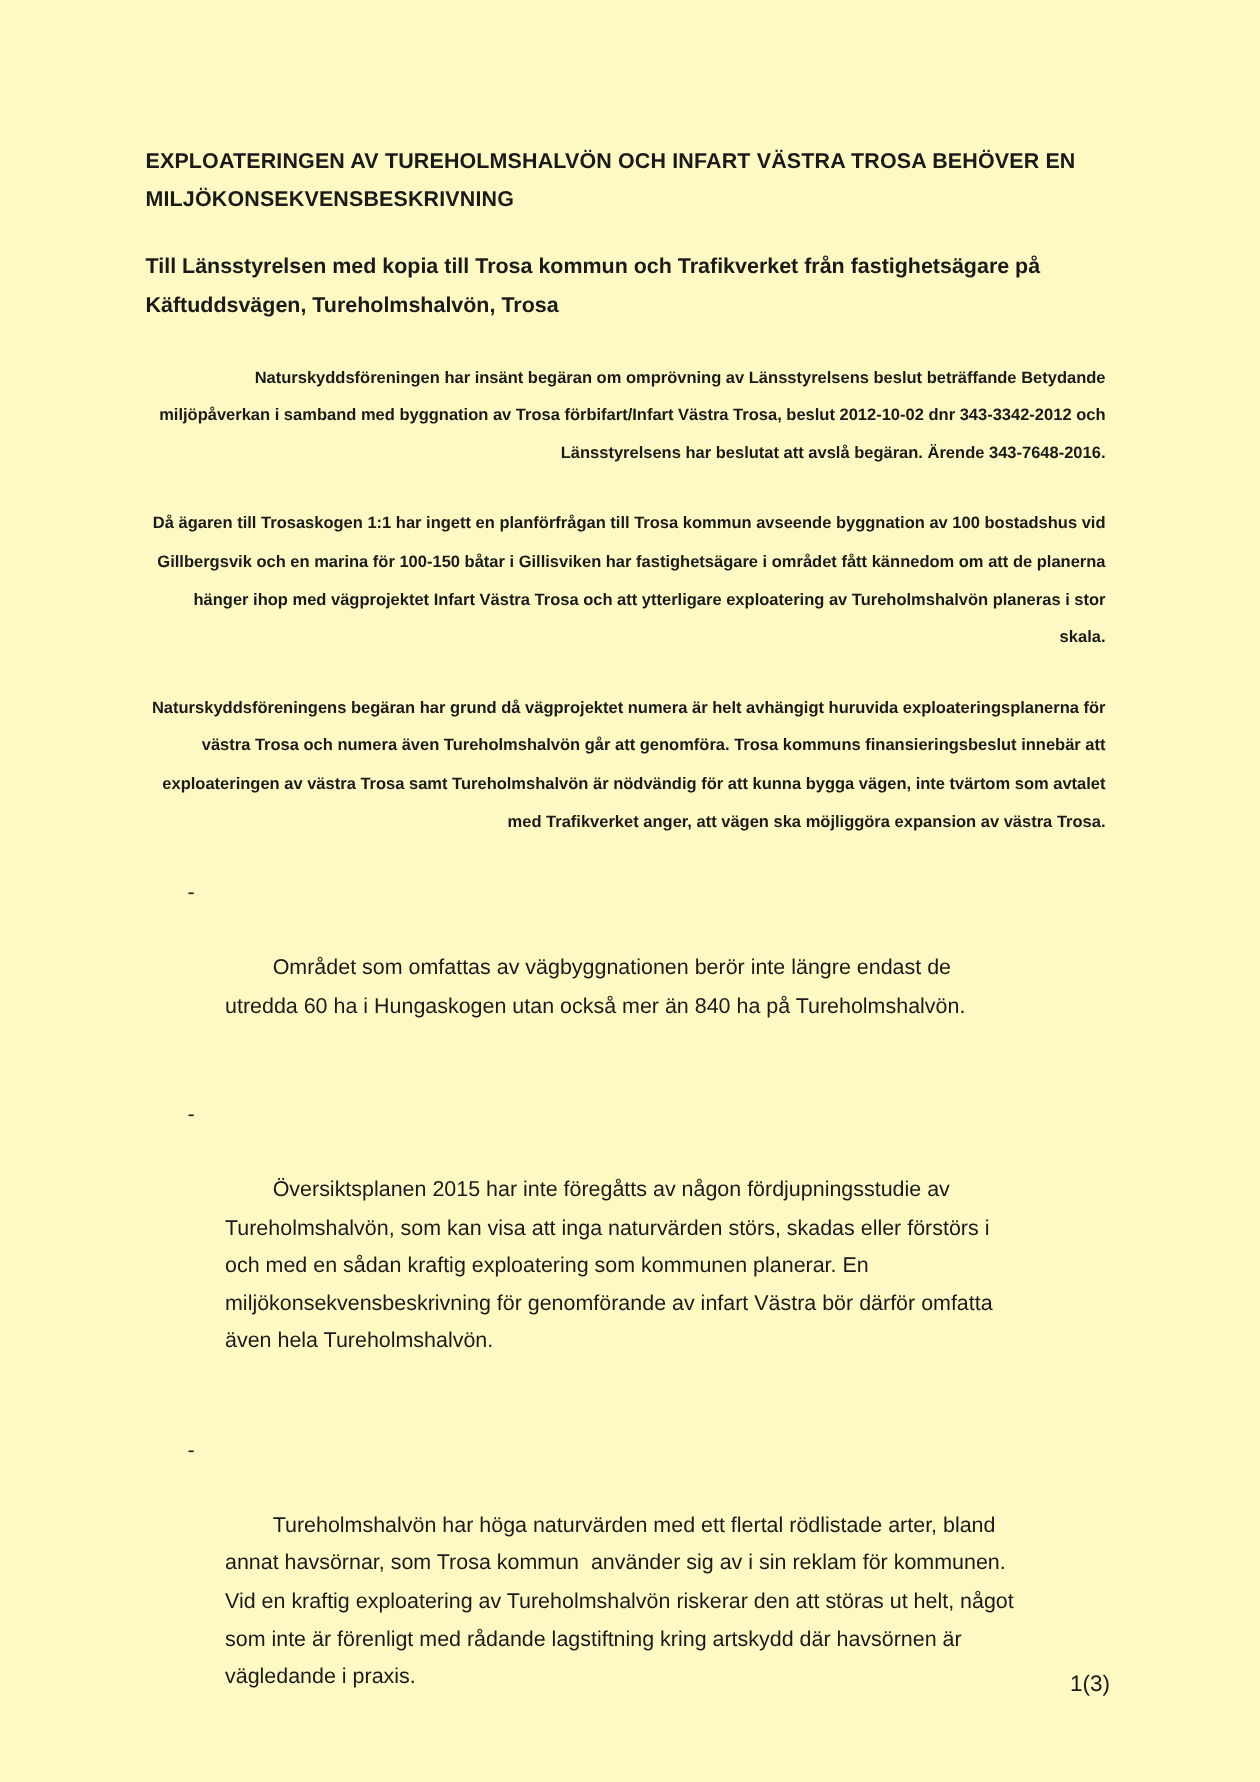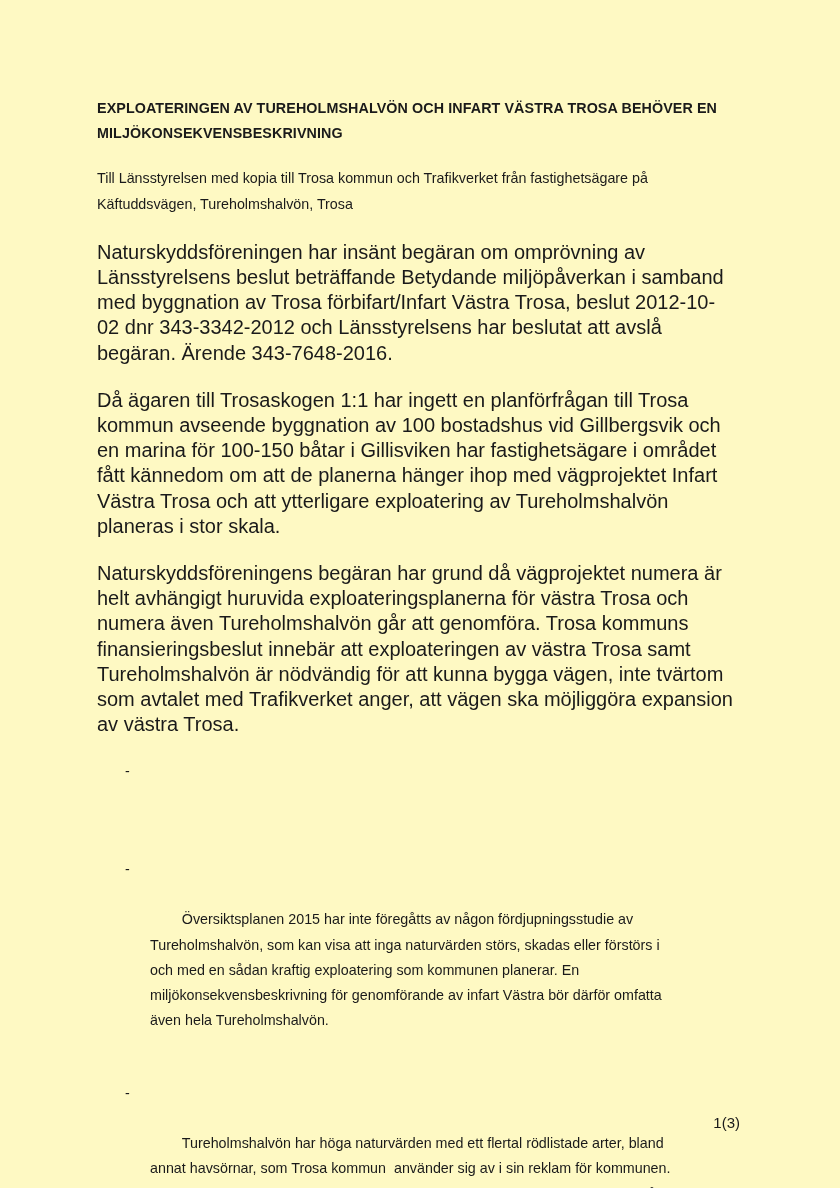--- a/index.html
+++ b/index.html
@@ -25,30 +25,30 @@
   .heading {
     font-size: 14.3px;
     font-weight: bold;
     line-height: 25.2px;
     letter-spacing: 0.1px;
     margin: 0 0 20px 0;
     text-transform: none;
   }
   .subheading {
     font-size: 14.3px;
-    font-weight: normal;
+    font-weight: bold;
     line-height: 25.2px;
     margin: 0 0 23px 0;
   }
   p.para {
-    font-size: 20px;
-    font-weight: normal;
+    font-size: 11px;
+    font-weight: bold;
     line-height: 25.2px;
     margin: 0 0 22px 0;
-    text-align: left;
+    text-align: right;
     white-space: pre-wrap;
   }
   ul.bullets {
     list-style: none;
     margin: 0;
     padding: 0;
   }
   ul.bullets li.bullet {
     position: relative;
     padding-left: 53px;
@@ -90,20 +90,21 @@
 
     <h2 class="subheading">Till Länsstyrelsen med kopia till Trosa kommun och Trafikverket från fastighetsägare på Käftuddsvägen, Tureholmshalvön, Trosa</h2>
 
     <p class="para">Naturskyddsföreningen har insänt begäran om omprövning av Länsstyrelsens beslut beträffande Betydande miljöpåverkan i samband med byggnation av Trosa förbifart/Infart Västra Trosa, beslut 2012-10-02 dnr 343-3342-2012 och Länsstyrelsens har beslutat att avslå begäran. Ärende 343-7648-2016.</p>
     <p class="para">Då ägaren till Trosaskogen 1:1 har ingett en planförfrågan till Trosa kommun avseende byggnation av 100 bostadshus vid Gillbergsvik och en marina för 100-150 båtar i Gillisviken har fastighetsägare i området fått kännedom om att de planerna hänger ihop med vägprojektet Infart Västra Trosa och att ytterligare exploatering av Tureholmshalvön planeras i stor skala.</p>
     <p class="para">Naturskyddsföreningens begäran har grund då vägprojektet numera är helt avhängigt huruvida exploateringsplanerna för västra Trosa och numera även Tureholmshalvön går att genomföra. Trosa kommuns finansieringsbeslut innebär att exploateringen av västra Trosa samt Tureholmshalvön är nödvändig för att kunna bygga vägen, inte tvärtom som avtalet med Trafikverket anger, att vägen ska möjliggöra expansion av västra Trosa.</p>
 
     <ul class="bullets">
       <li class="bullet">
         <span class="bullet-marker">-</span>
+        <span>Området som omfattas av vägbyggnationen berör inte längre endast de utredda 60 ha i Hungaskogen utan också mer än 840 ha på Tureholmshalvön.</span>
       </li>
       <li class="bullet">
         <span class="bullet-marker">-</span>
         <span>Översiktsplanen 2015 har inte föregåtts av någon fördjupningsstudie av Tureholmshalvön, som kan visa att inga naturvärden störs, skadas eller förstörs i och med en sådan kraftig exploatering som kommunen planerar. En miljökonsekvensbeskrivning för genomförande av infart Västra bör därför omfatta även hela Tureholmshalvön.</span>
       </li>
       <li class="bullet">
         <span class="bullet-marker">-</span>
         <span>Tureholmshalvön har höga naturvärden med ett flertal rödlistade arter, bland annat havsörnar, som Trosa kommun  använder sig av i sin reklam för kommunen. Vid en kraftig exploatering av Tureholmshalvön riskerar den att störas ut helt, något som inte är förenligt med rådande lagstiftning kring artskydd där havsörnen är vägledande i praxis.</span>
       </li>
 

